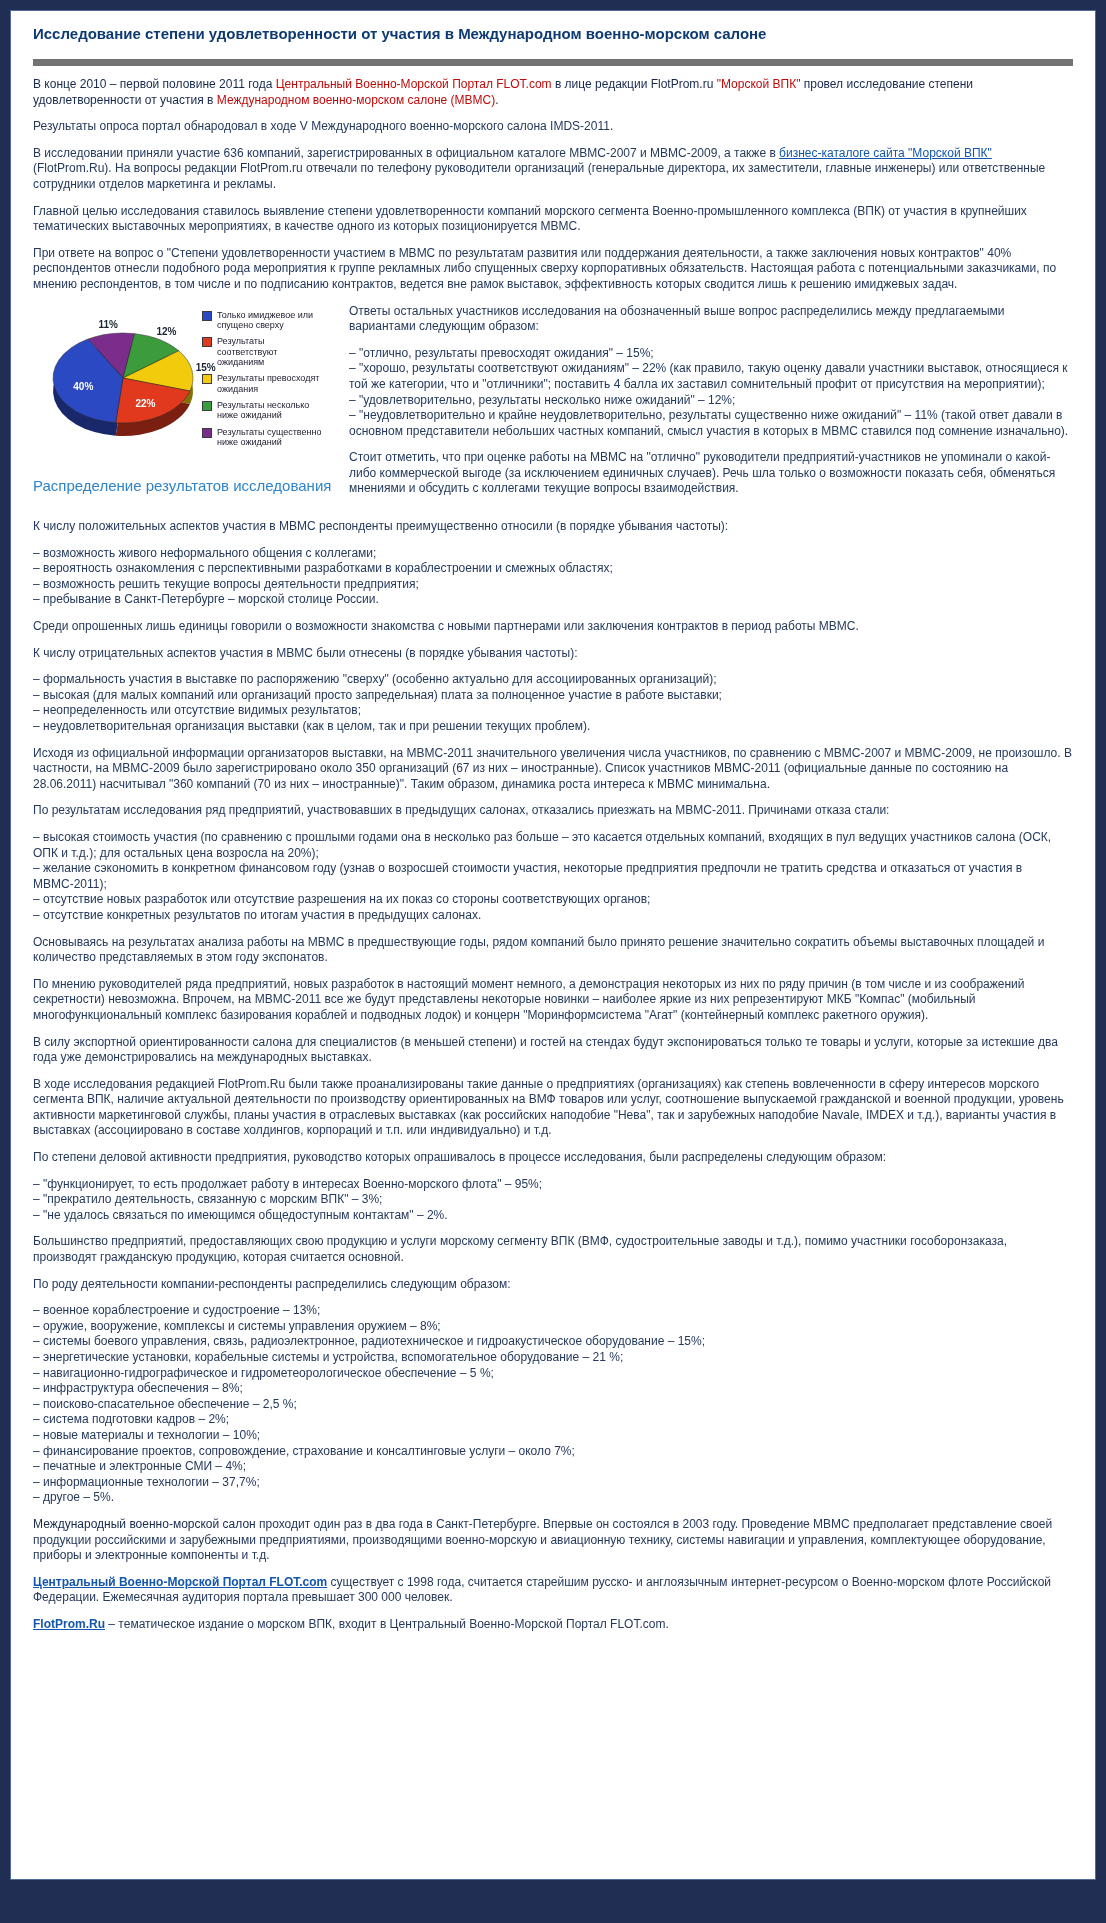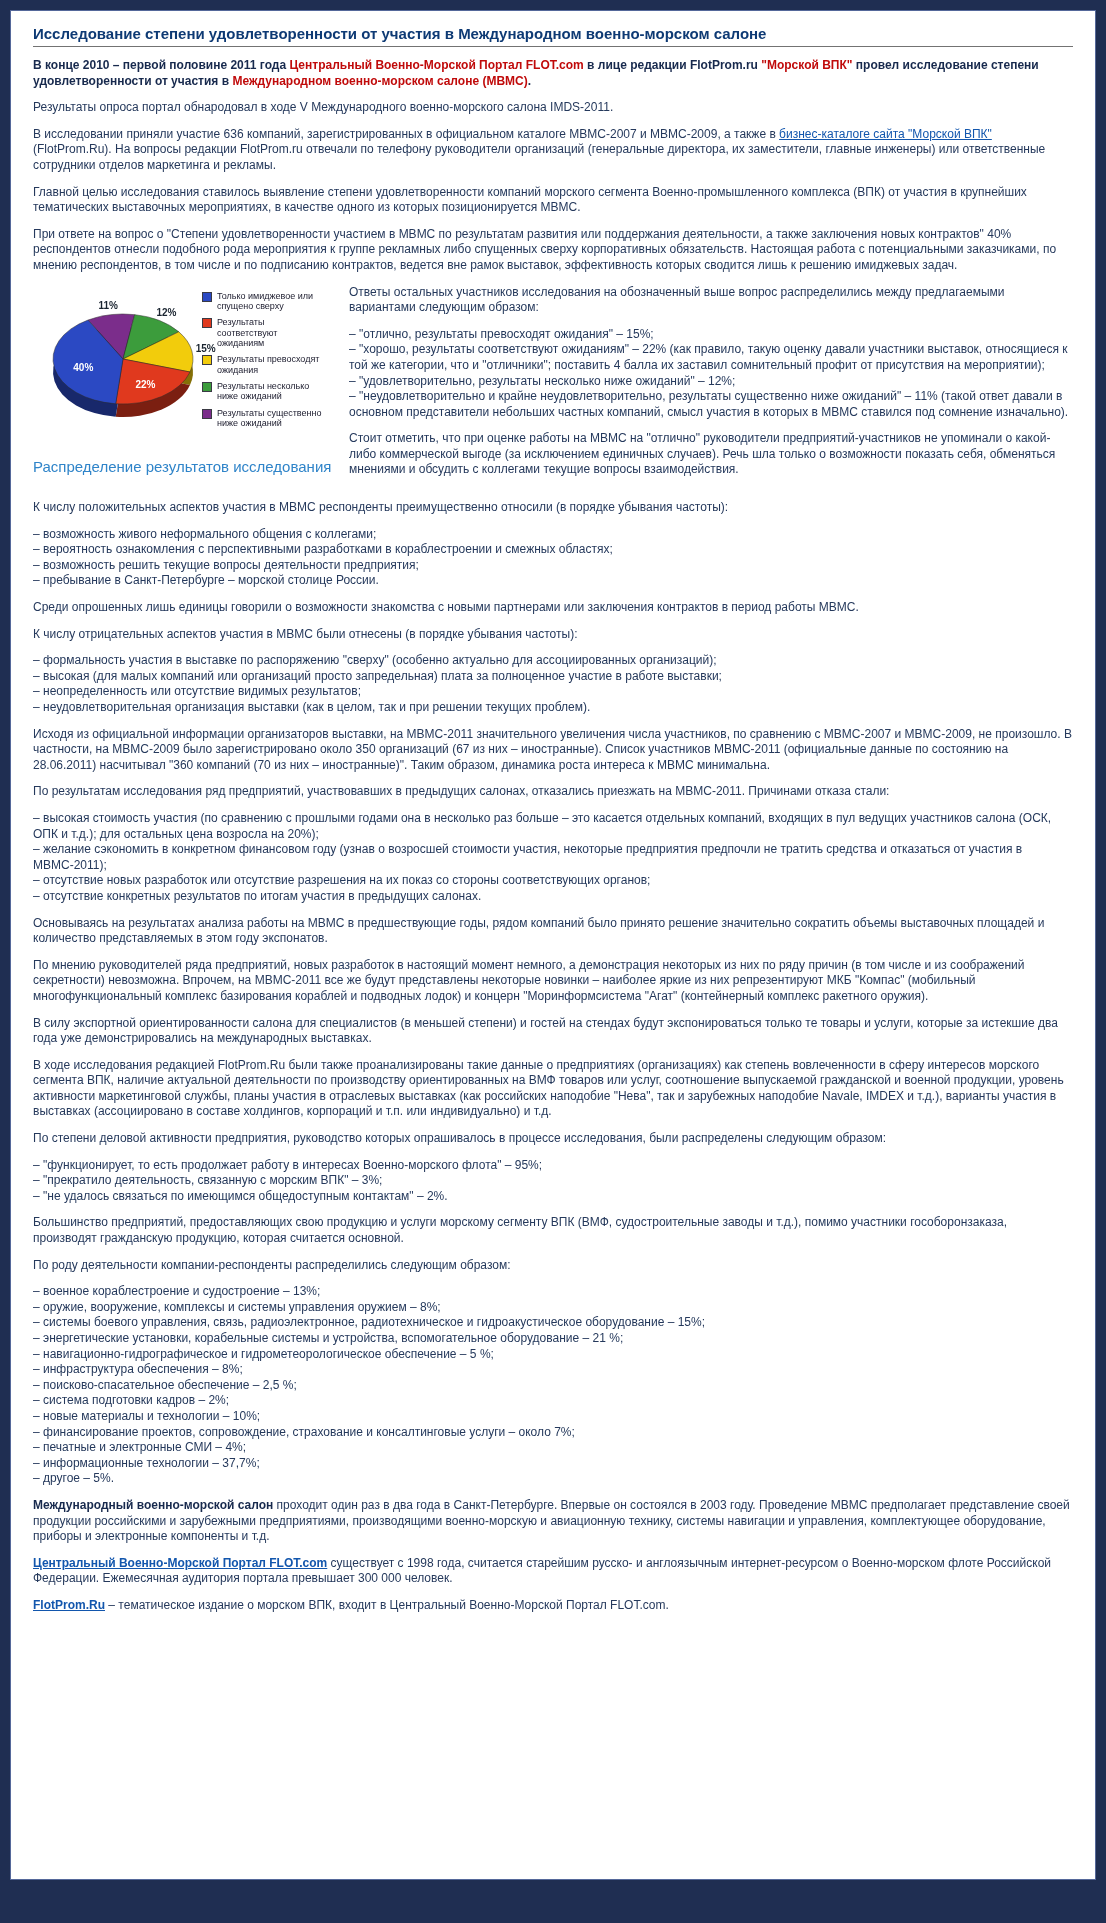--- a/index.html
+++ b/index.html
@@ -11,38 +11,38 @@
     font-family: "Liberation Sans", "DejaVu Sans", sans-serif;
   }
   .page {
     margin: 10px;
     background: #ffffff;
     border: 1px solid #55689a;
     padding: 14px 22px 28px 22px;
     min-height: 1870px;
   }
   .header {
-    padding-bottom: 4px;
-    border-bottom: 1px solid #737373;
+    padding-bottom: 17px;
+    border-bottom: 7px solid #737373;
     margin-bottom: 8px;
   }
   .title {
     font-size: 15px;
     font-weight: bold;
     color: #0e3a74;
   }
   .article {
     font-size: 12px;
     line-height: 1.3;
     color: #25395c;
   }
   p.para { margin: 11px 0; }
   .list { margin: 11px 0; }
   .list-line { margin: 0; }
-  .rs-b  { font-weight: bold; color: #17294d; }
+  .rs-b  { font-weight: normal; color: #17294d; }
   .rs-r  { color: #c00a0a; }
   .rs-l  { color: #1256ad; text-decoration: underline; cursor: pointer; }
   .rs-bl { font-weight: bold; color: #1256ad; text-decoration: underline; cursor: pointer; }
   .intro { color: #17294d; }
   .gap-top { margin-top: 30px; }
 
   .chart-float {
     float: left;
     width: 302px;
     margin: 2px 14px 4px 0;

